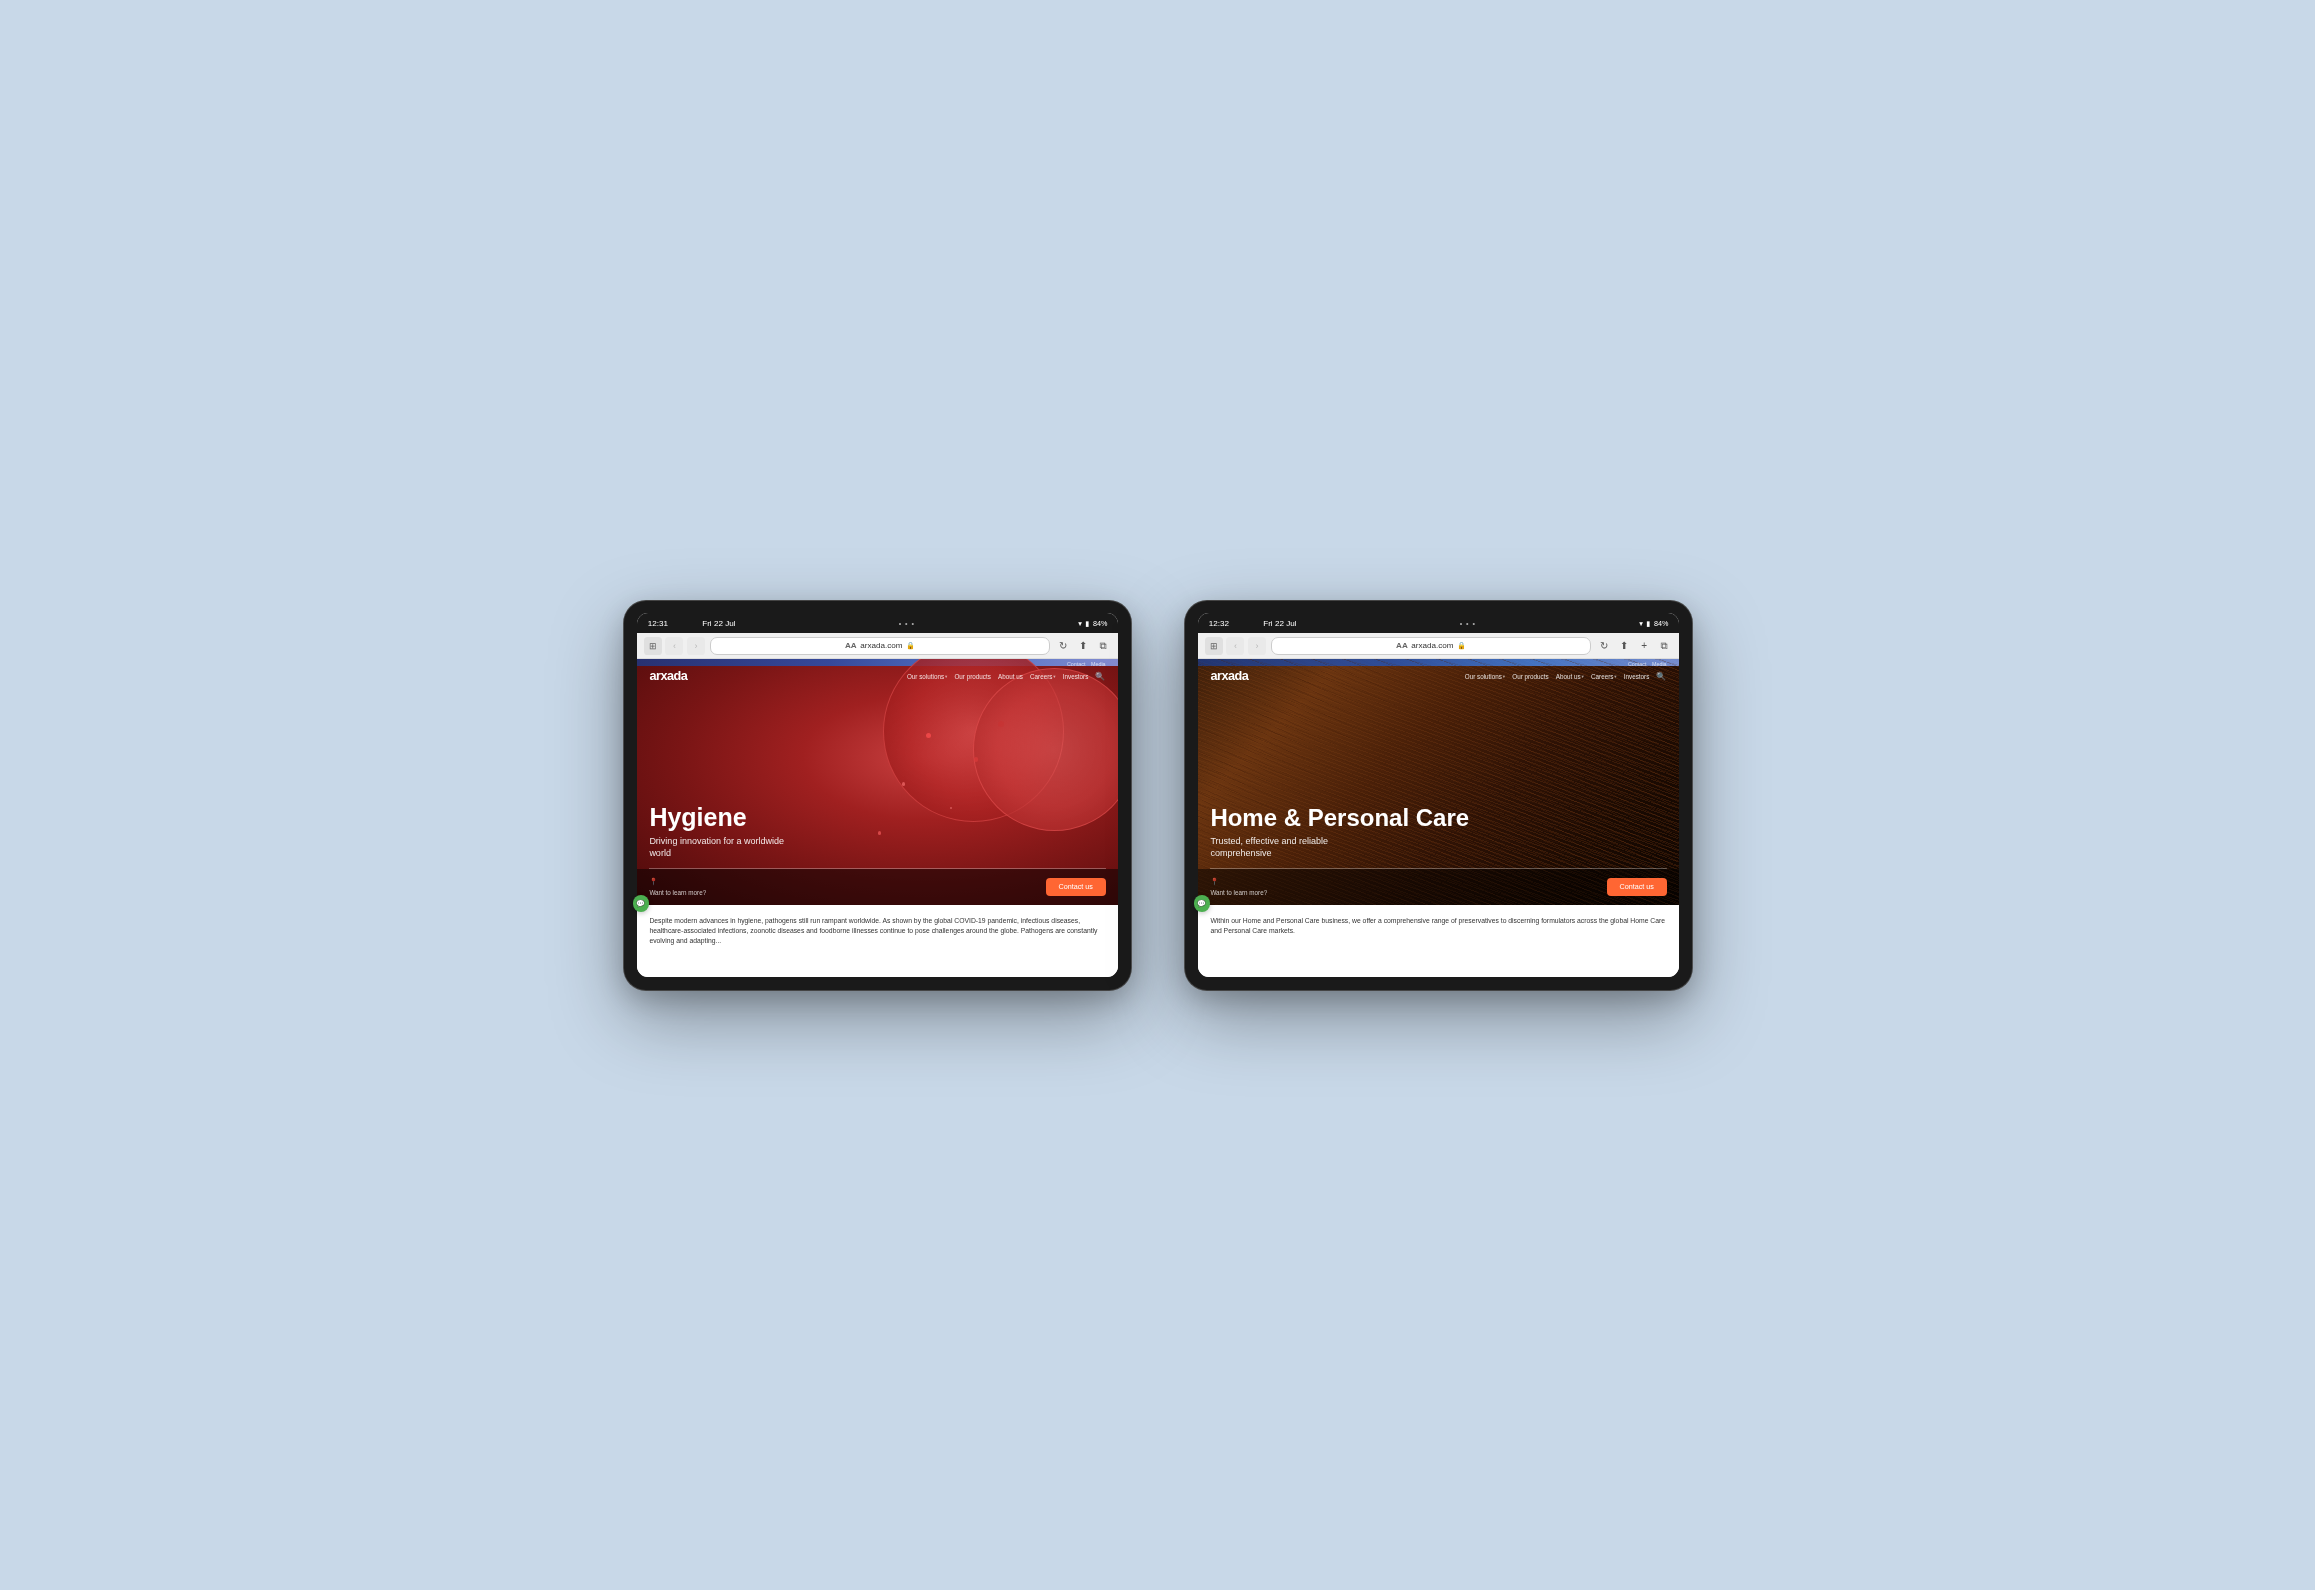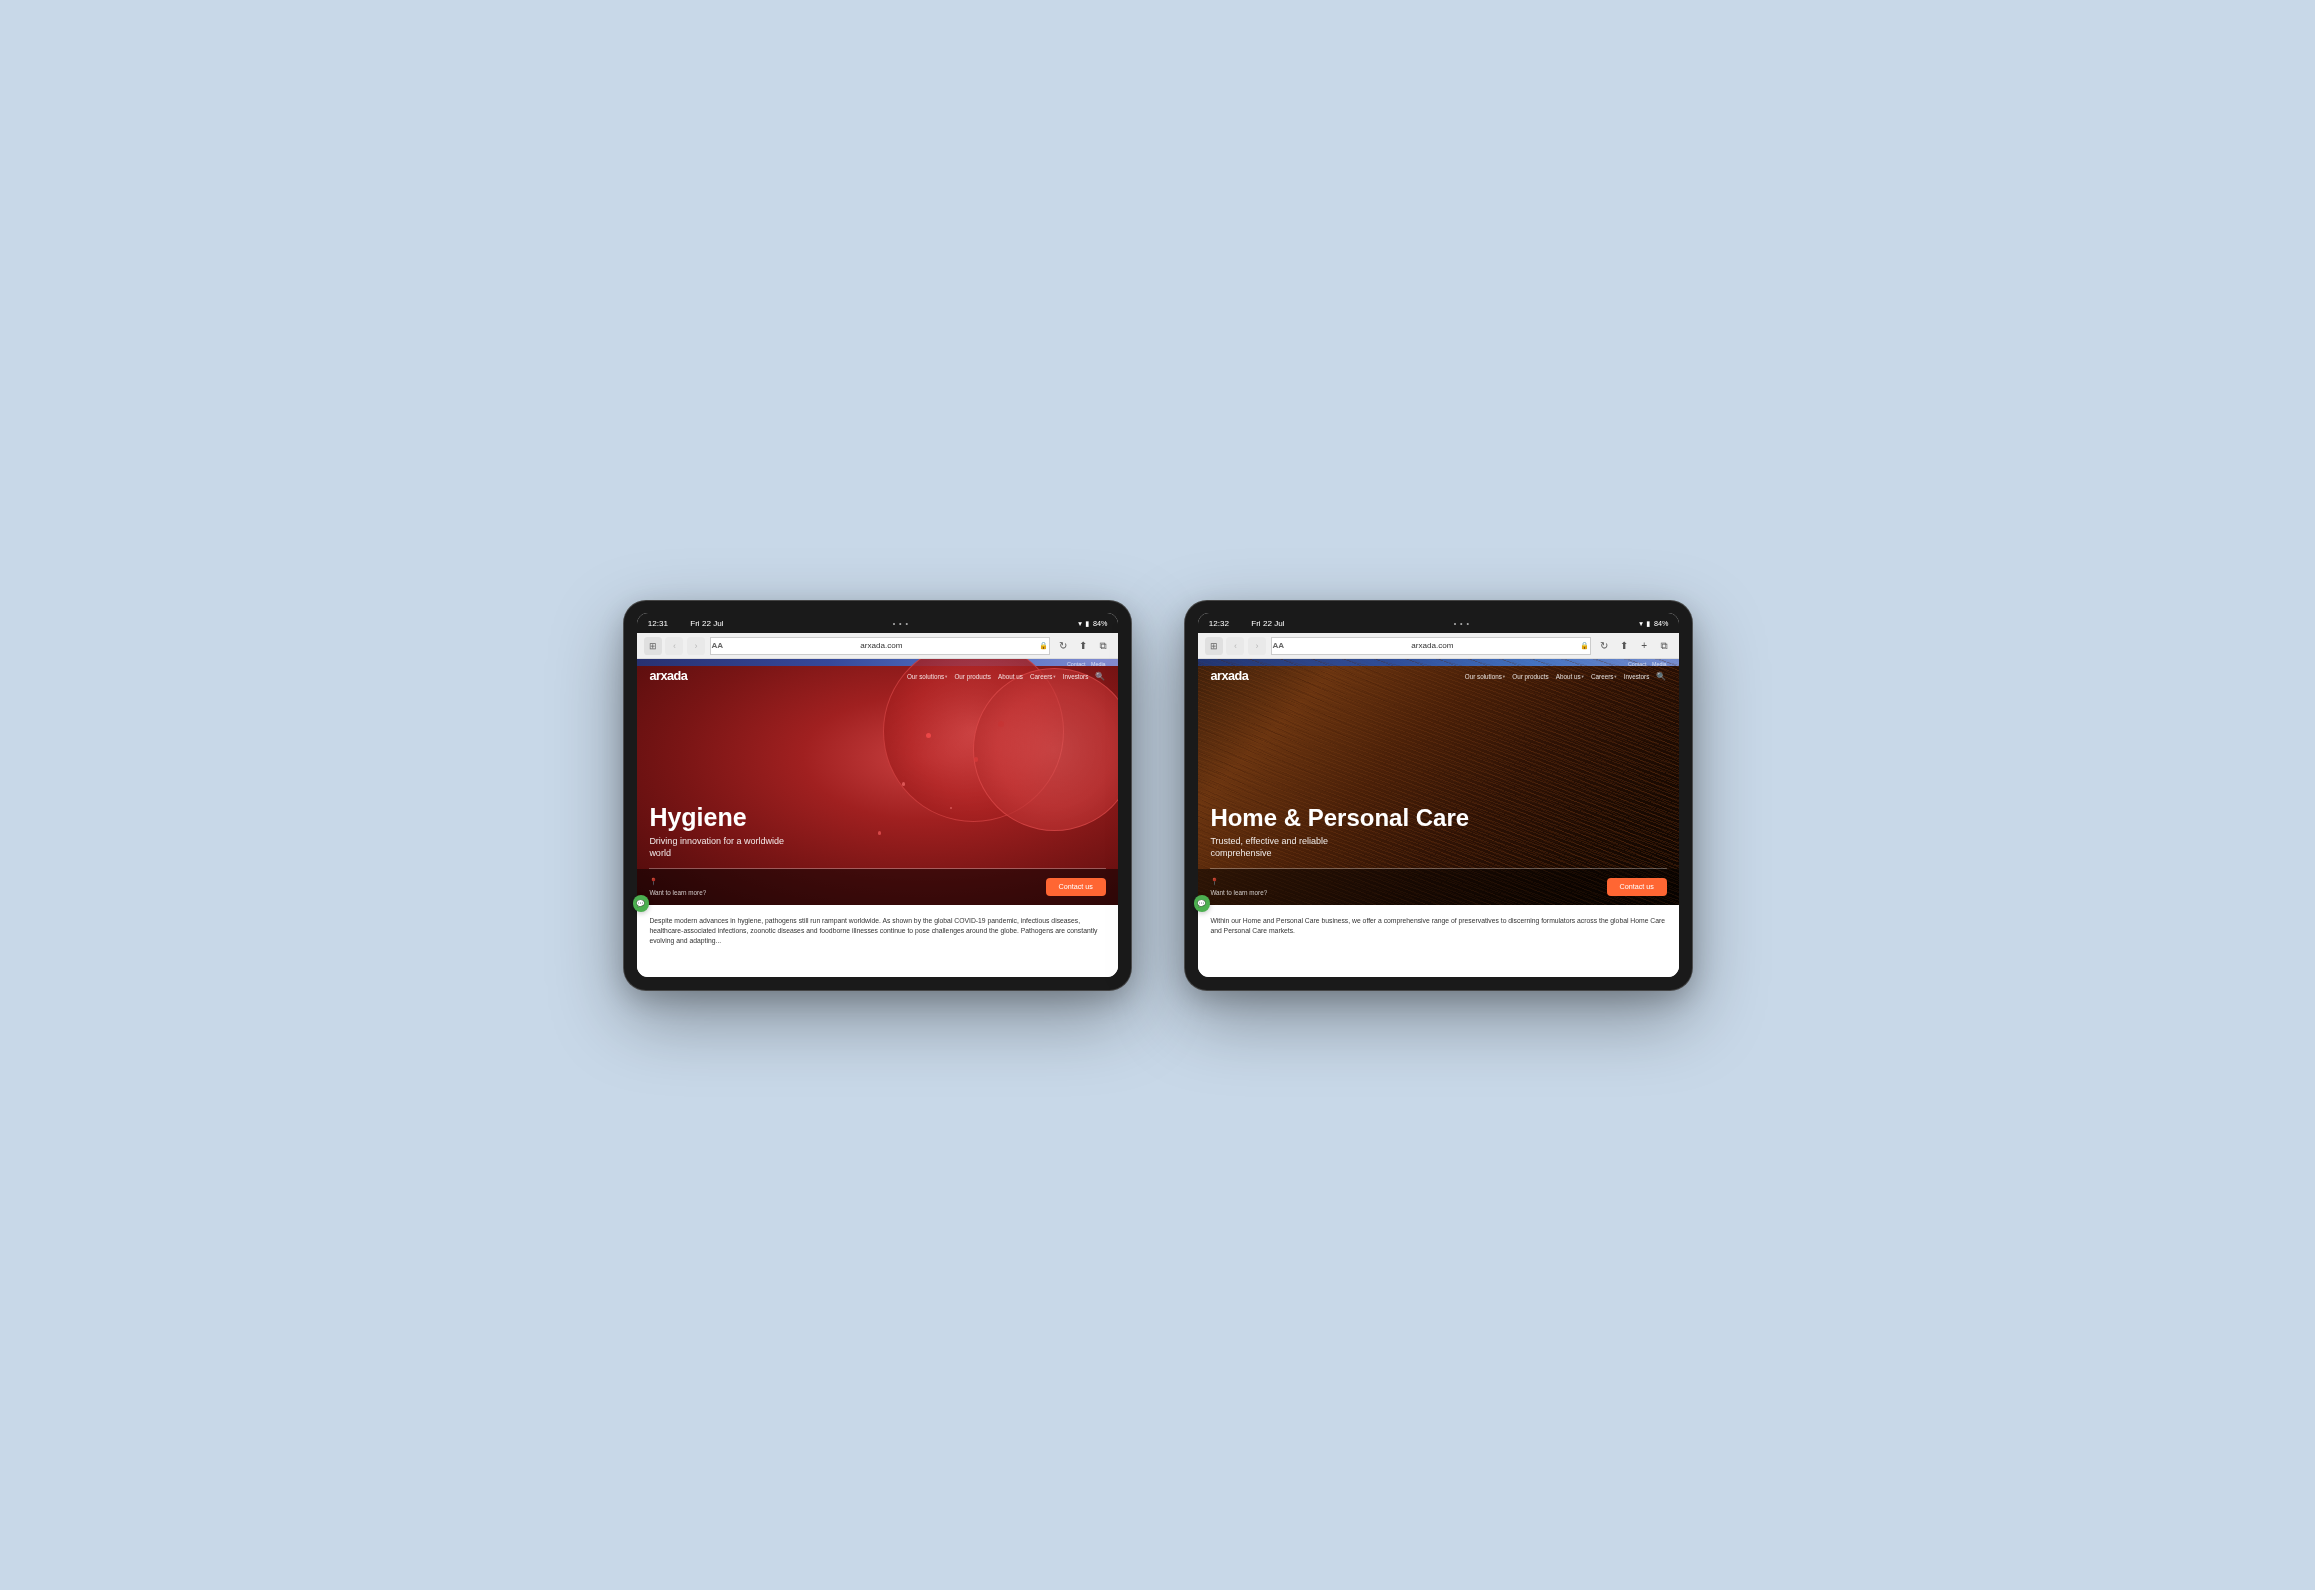--- a/index.html
+++ b/index.html
@@ -55,21 +55,21 @@
       justify-content: space-between;
       padding: 0 11px;
       font-size: 8.1px;
       color: #fff;
       flex-shrink: 0;
     }
 
     .status-bar-left {
       display: flex;
       align-items: flex-end;
-      gap: 10px;
+      gap: 16px;
     }
 
     .status-bar-center {
       font-size: 7.2px;
       color: #aaa;
       letter-spacing: 0.9px;
     }
 
     .status-bar-right {
       display: flex;
@@ -112,25 +112,25 @@
     }
 
     .browser-btn.disabled {
       opacity: 0.4;
     }
 
     .address-bar {
       flex: 1;
       height: 18px;
       background: #fff;
-      border-radius: 0;
+      border-radius: 7px;
       border: 0.9px solid #ccc;
       display: flex;
       align-items: center;
-      justify-content: space-between;
+      justify-content: center;
       gap: 3.6px;
       font-size: 8.1px;
       color: #333;
     }
 
     .address-bar .aa-label {
       font-size: 8.1px;
       color: #666;
       font-weight: 600;
     }

